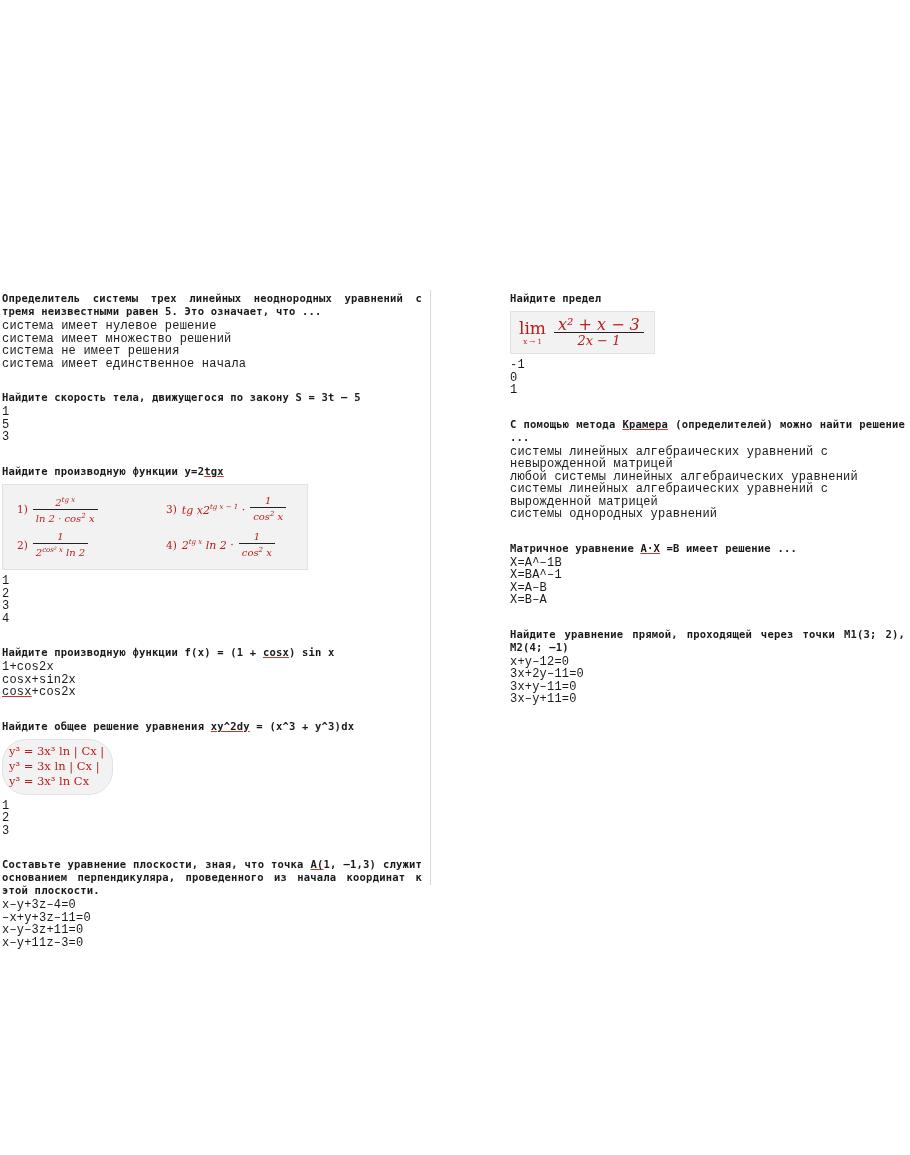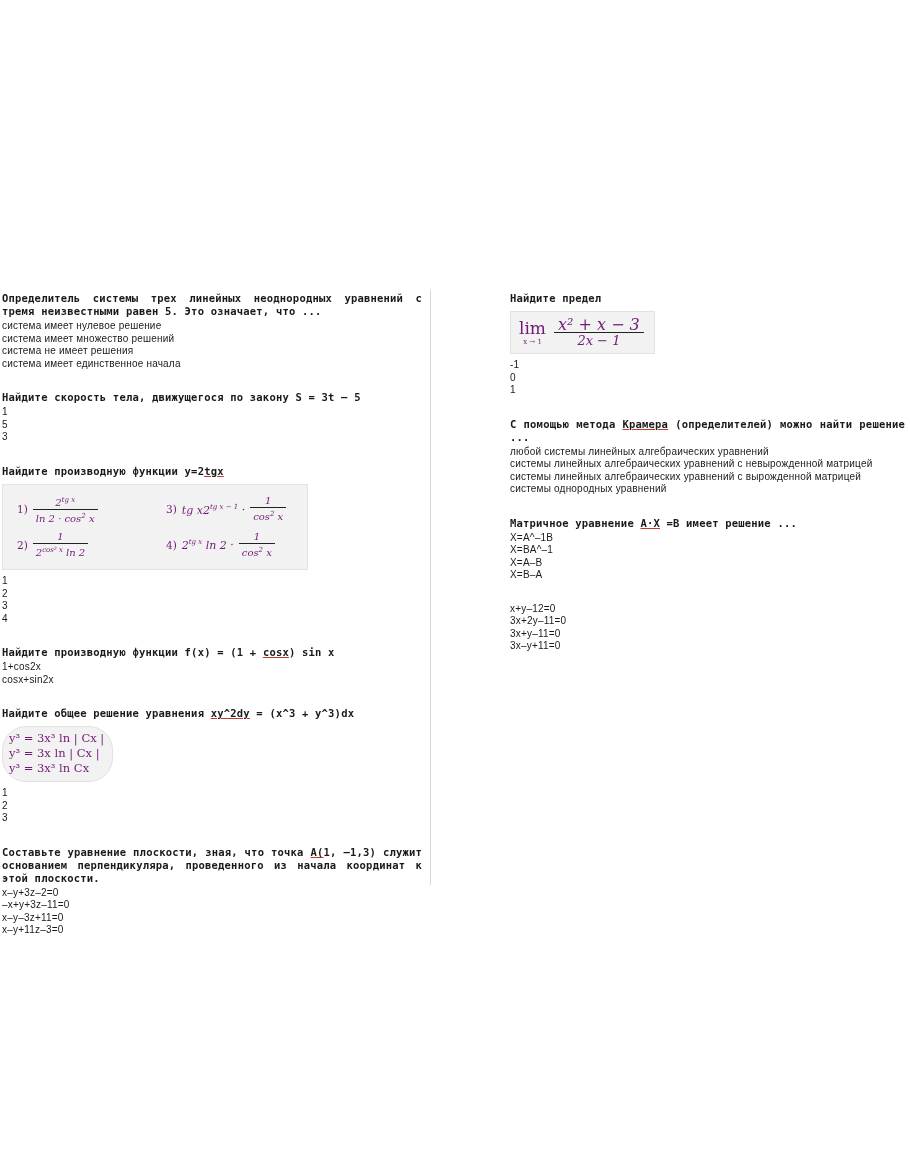--- a/index.html
+++ b/index.html
@@ -53,41 +53,41 @@
     letter-spacing: 0.2px;
     margin-bottom: 2px;
     text-align: justify;
   }
   .q-title .ul {
     text-decoration: underline;
     text-decoration-color: #c0392b;
     text-decoration-style: solid;
   }
   .opt {
-    font-family: Liberation Sans, sans-serif;
-    font-size: 10px;
+    font-family: Liberation Mono, monospace;
+    font-size: 12px;
     line-height: 12.5px;
     letter-spacing: 0.2px;
     white-space: pre-wrap;
   }
   .opt .ul {
     text-decoration: underline;
     text-decoration-color: #c0392b;
   }
   .spacer-sm { height: 7px; }
 
   
   .fimg {
     background: #f2f2f2;
     border: 1px solid #e2e2e2;
     display: inline-block;
     padding: 4px 8px;
     margin: 4px 0 5px 0;
     font-family: "DejaVu Serif", serif;
-    color: #701a75;
+    color: #b91c1c;
   }
   .fimg.limit {
     padding: 5px 10px 5px 8px;
   }
   .limit-row {
     display: flex;
     align-items: center;
     gap: 8px;
   }
   .lim-sym {
@@ -232,20 +232,21 @@
       <div class="opt">3</div>
       <div class="opt">4</div>
     </div>
 
     <div class="spacer-sm"></div>
 
     <div class="q">
       <div class="q-title">Найдите производную функции f(x) = (1 + <span class="ul">cosx</span>) sin x</div>
       <div class="opt">1+cos2x</div>
       <div class="opt">cosx+sin2x</div>
+      <div class="opt"><span class="ul">cosx</span>+cos2x</div>
     </div>
 
     <div class="spacer-sm"></div>
 
     <div class="q">
       <div class="q-title">Найдите общее решение уравнения <span class="ul">xy^2dy</span> = (x^3 + y^3)dx</div>
 
       <div class="fimg y3">
         <div class="line">y³ = 3x³ ln | Cx |</div>
         <div class="line">y³ = 3x ln | Cx |</div>
@@ -254,21 +255,21 @@
 
       <div class="opt">1</div>
       <div class="opt">2</div>
       <div class="opt">3</div>
     </div>
 
     <div class="spacer-sm"></div>
 
     <div class="q">
       <div class="q-title">Составьте уравнение плоскости, зная, что точка <span class="ul">A(</span>1, –1,3) служит основанием перпендикуляра, проведенного из начала координат к этой плоскости.</div>
-      <div class="opt">x–y+3z–2=0</div>
+      <div class="opt">x–y+3z–4=0</div>
       <div class="opt">–x+y+3z–11=0</div>
       <div class="opt">x–y–3z+11=0</div>
       <div class="opt">x–y+11z–3=0</div>
     </div>
 
   </div>
 
   <div class="col col-right">
 
     <div class="q">
@@ -289,39 +290,40 @@
 
       <div class="opt">-1</div>
       <div class="opt">0</div>
       <div class="opt">1</div>
     </div>
 
     <div class="spacer-sm"></div>
 
     <div class="q">
       <div class="q-title">С помощью метода <span class="ul">Крамера</span> (определителей) можно найти решение ...</div>
+      <div class="opt">системы линейных алгебраических уравнений с невырожденной матрицей</div>
       <div class="opt">любой системы линейных алгебраических уравнений</div>
-      <div class="opt">системы линейных алгебраических уравнений с невырожденной матрицей</div>
       <div class="opt">системы линейных алгебраических уравнений с вырожденной матрицей</div>
       <div class="opt">системы однородных уравнений</div>
     </div>
 
     <div class="spacer-sm"></div>
 
     <div class="q">
       <div class="q-title">Матричное уравнение <span class="ul">A·X</span> =B имеет решение ...</div>
       <div class="opt">X=A^–1B</div>
       <div class="opt">X=BA^–1</div>
       <div class="opt">X=A–B</div>
       <div class="opt">X=B–A</div>
     </div>
 
     <div class="spacer-sm"></div>
 
     <div class="q">
+      <div class="q-title">Найдите уравнение прямой, проходящей через точки M1(3; 2), M2(4; –1)</div>
       <div class="opt">x+y–12=0</div>
       <div class="opt">3x+2y–11=0</div>
       <div class="opt">3x+y–11=0</div>
       <div class="opt">3x–y+11=0</div>
     </div>
 
   </div>
 
 </div>
 

